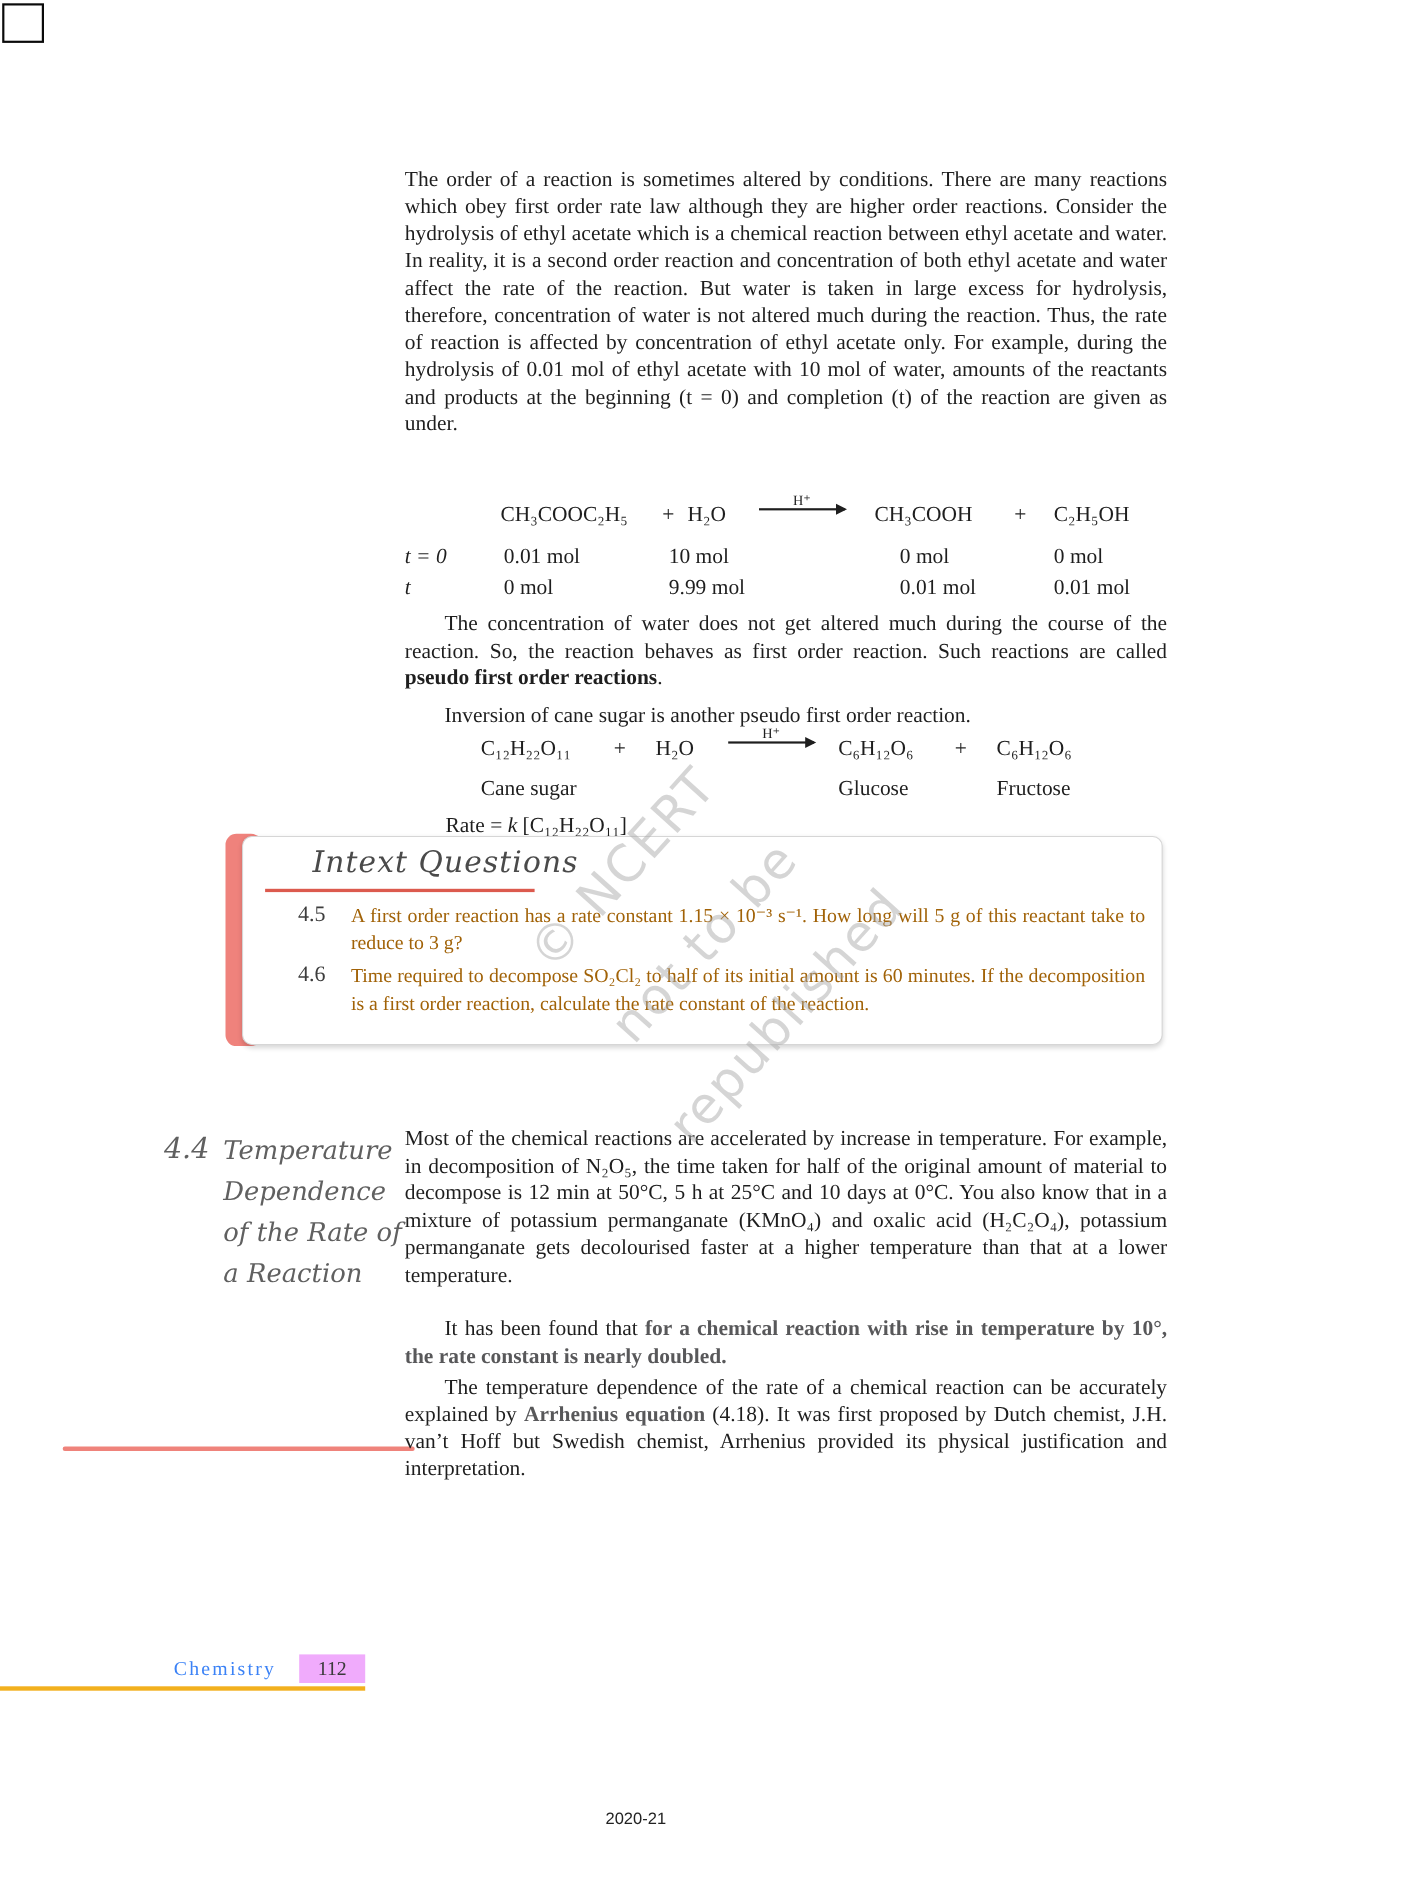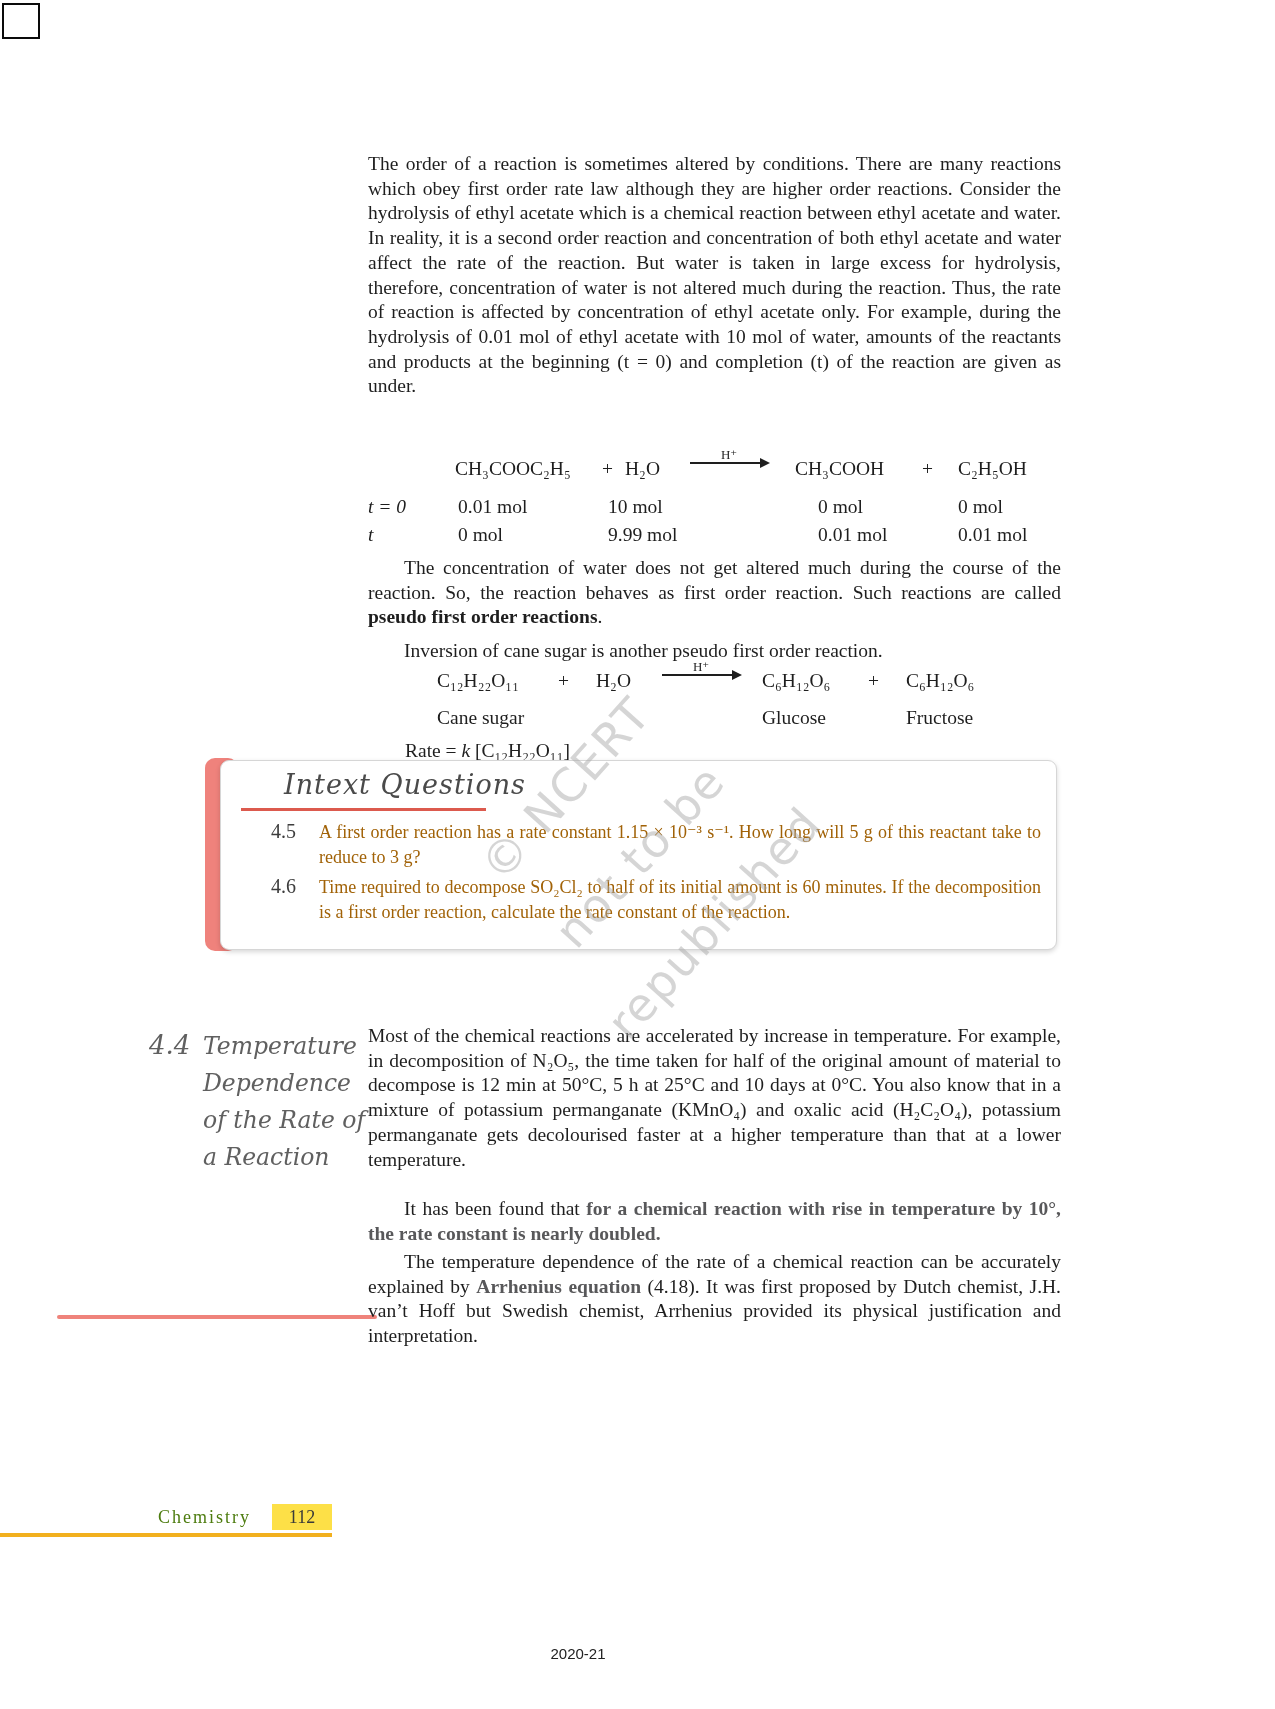--- a/index.html
+++ b/index.html
@@ -45,22 +45,22 @@
   .watermark .wm-line{font-size:46px;line-height:100px;letter-spacing:2px;}
 
   
   .section-number{left:149px;top:1030px;font-size:26px;font-style:italic;color:#606060;
       font-family:"DejaVu Serif",serif;}
   .section-title{left:203px;top:1028px;width:164px;font-size:23.5px;line-height:37px;font-style:italic;
       color:#606060;font-family:"DejaVu Serif",serif;}
   .section-rule{left:57px;top:1315px;width:320px;height:4px;background:#EF837B;border-radius:2px;}
 
   
-  .footer-subject{left:158px;top:1507px;font-size:18px;color:#4d7c0f;letter-spacing:2px;}
-  .footer-pagebox{left:272px;top:1504px;width:60px;height:26px;background:#fde047;
+  .footer-subject{left:158px;top:1507px;font-size:18px;color:#3b82f6;letter-spacing:2px;}
+  .footer-pagebox{left:272px;top:1504px;width:60px;height:26px;background:#f0abfc;
       display:flex;align-items:center;justify-content:center;}
   .footer-pagebox span{font-size:18px;color:#3a3a3a;}
   .footer-line{left:0;top:1533px;width:332px;height:3.5px;background:#F2B01E;}
   .footer-year{left:0;top:1645px;width:1156px;text-align:center;font-size:15px;color:#222;
       font-family:"Liberation Sans","DejaVu Sans",sans-serif;}
 </style>
 </head>
 <body>
 
 <div class="page">

